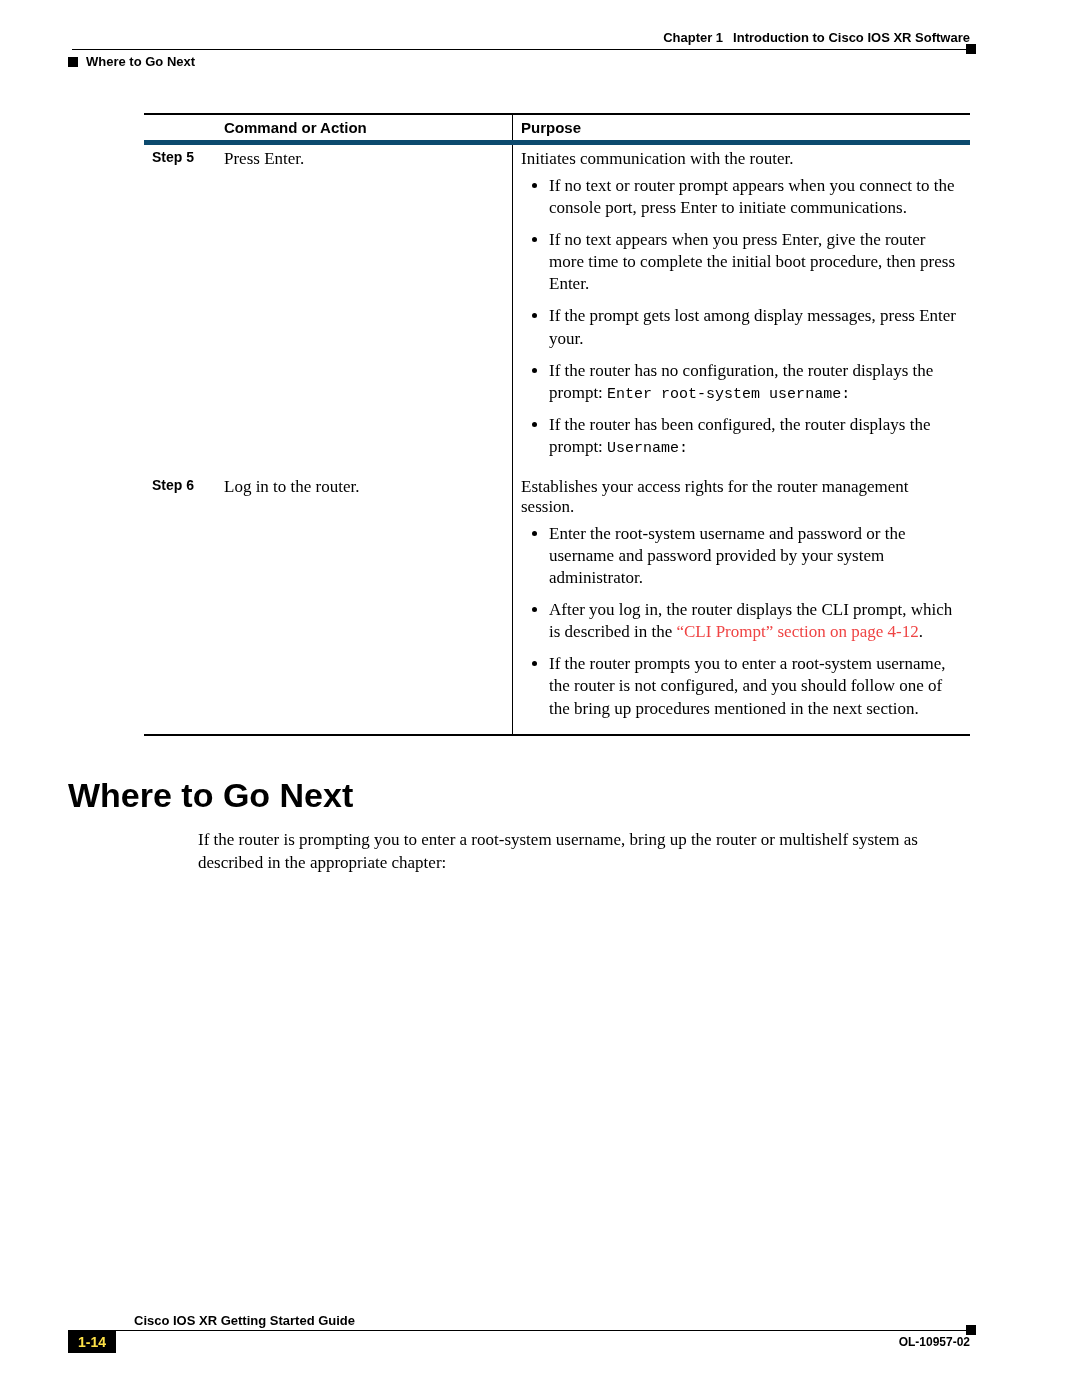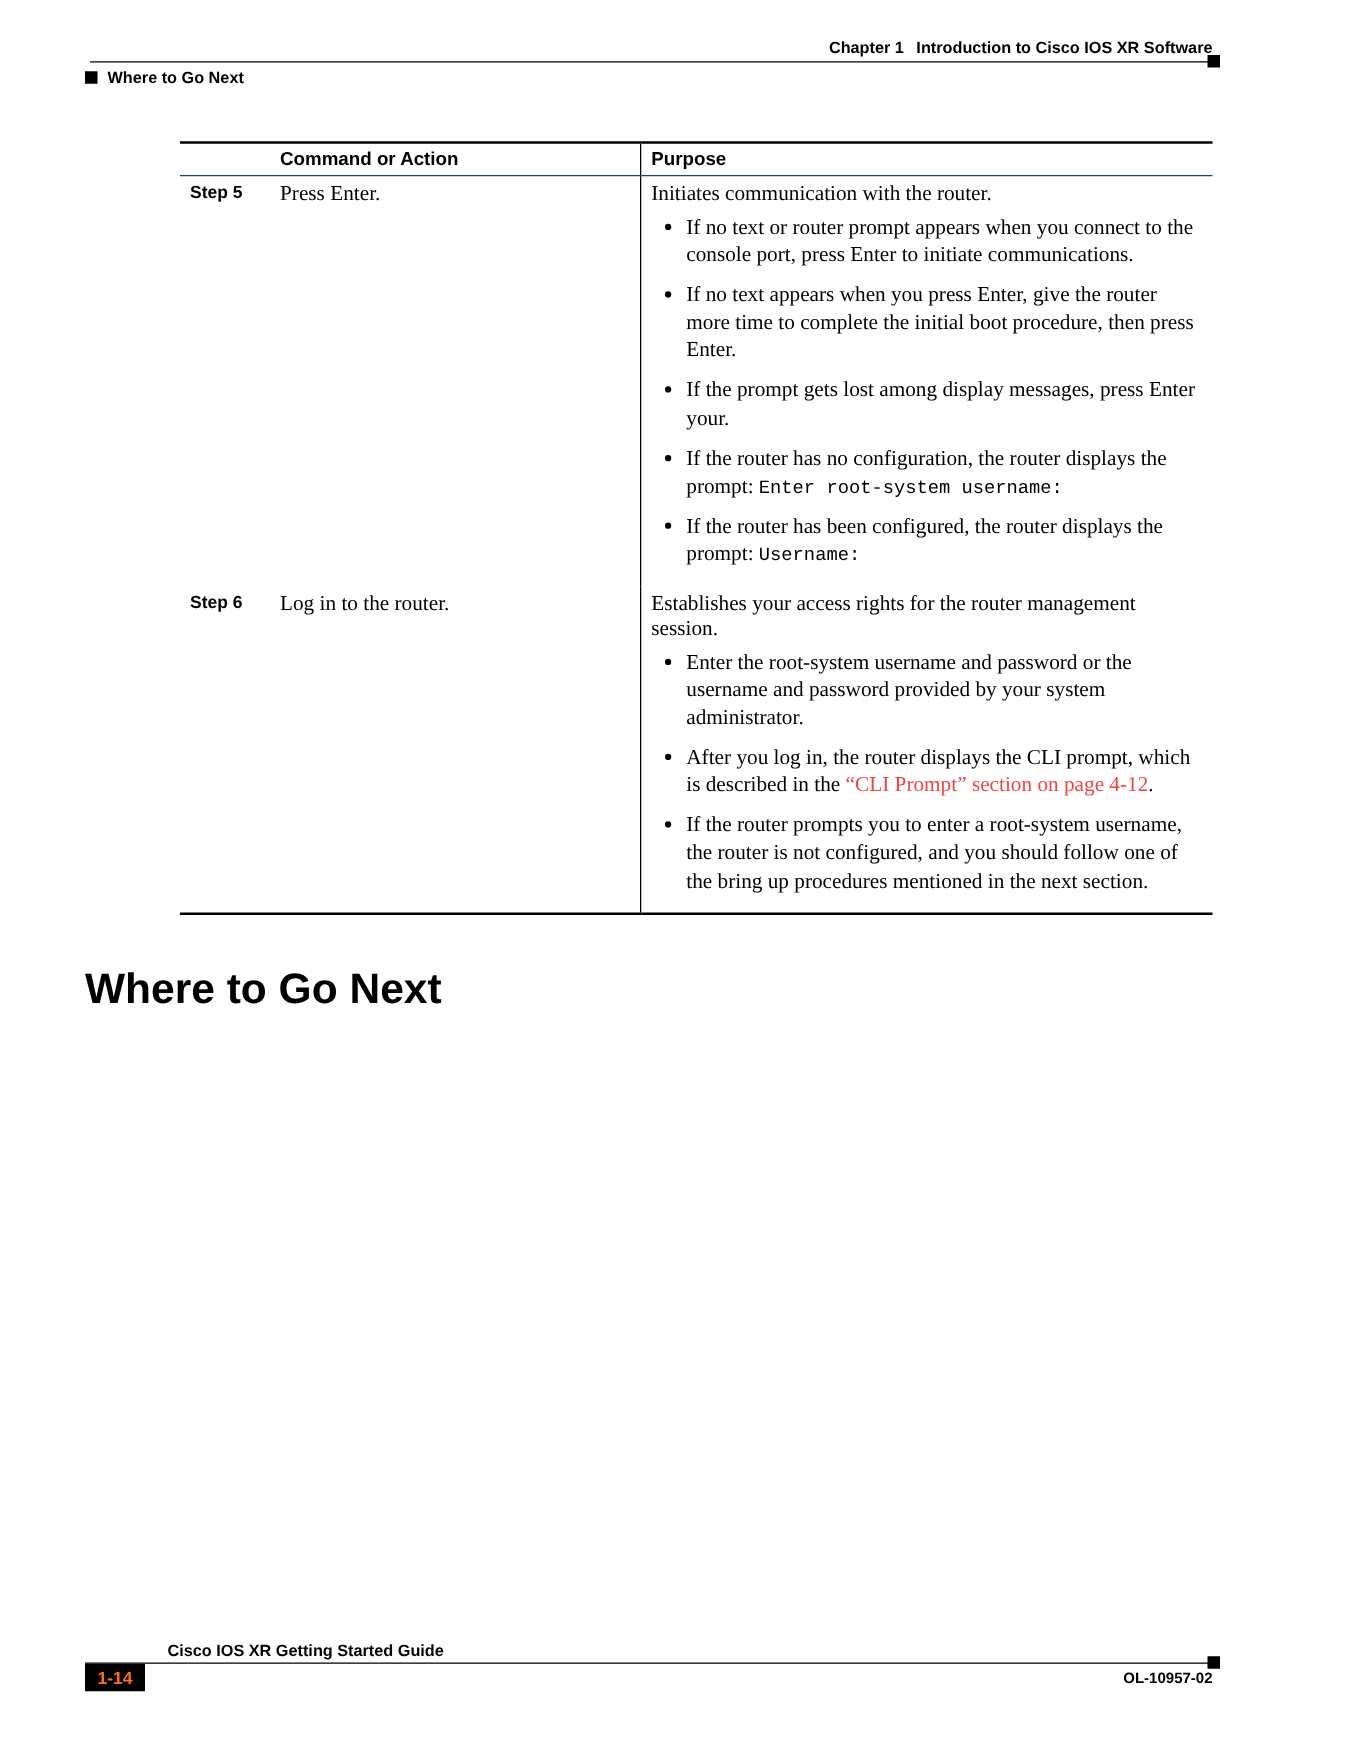--- a/index.html
+++ b/index.html
@@ -62,21 +62,21 @@
     border-collapse: collapse;
     width: 100%;
   }
   table.proc th, table.proc td {
     text-align: left;
     vertical-align: top;
     padding: 4px 8px;
   }
   table.proc thead th {
     border-top: 2px solid #000;
-    border-bottom: 1px solid #0c4a6e;
+    border-bottom: 5px solid #0c4a6e;
     font-family: Arial, Helvetica, sans-serif;
     font-size: 15px;
     font-weight: bold;
     margin-top: 20px;
   }
   table.proc tbody tr:last-child td {
     border-bottom: 2px solid #000;
   }
   .step-col { width: 56px; font-family: Arial, Helvetica, sans-serif; font-weight: bold; font-size: 14px; padding-left:0; }
   .cmd-col { width: 280px; border-right: 1px solid #000; }
@@ -137,21 +137,21 @@
     background: #000;
   }
   .footer-below {
     display: flex;
     align-items: center;
     justify-content: space-between;
     margin-top: 0;
   }
   .page-num {
     background: #000;
-    color: #f97316;
+    color: #fde047;
     font-family: Arial, Helvetica, sans-serif;
     font-weight: bold;
     font-size: 14px;
     padding: 3px 10px;
     display: inline-block;
   }
   .docnum {
     font-family: Arial, Helvetica, sans-serif;
     font-weight: bold;
     font-size: 12px;
@@ -226,20 +226,21 @@
               </li>
             </ul>
           </td>
         </tr>
       </tbody>
     </table>
   </div>
 
   <h1 class="sec">Where to Go Next</h1>
   <div class="body-text">
+    <p>If the router is prompting you to enter a root-system username, bring up the router or multishelf system as described in the appropriate chapter:</p>
   </div>
 
   <div class="footer">
     <div class="footer-title">Cisco IOS XR Getting Started Guide</div>
     <div class="footer-rule">
       <span class="endsquare"></span>
     </div>
     <div class="footer-below">
       <span class="page-num">1-14</span>
       <span class="docnum">OL-10957-02</span>

